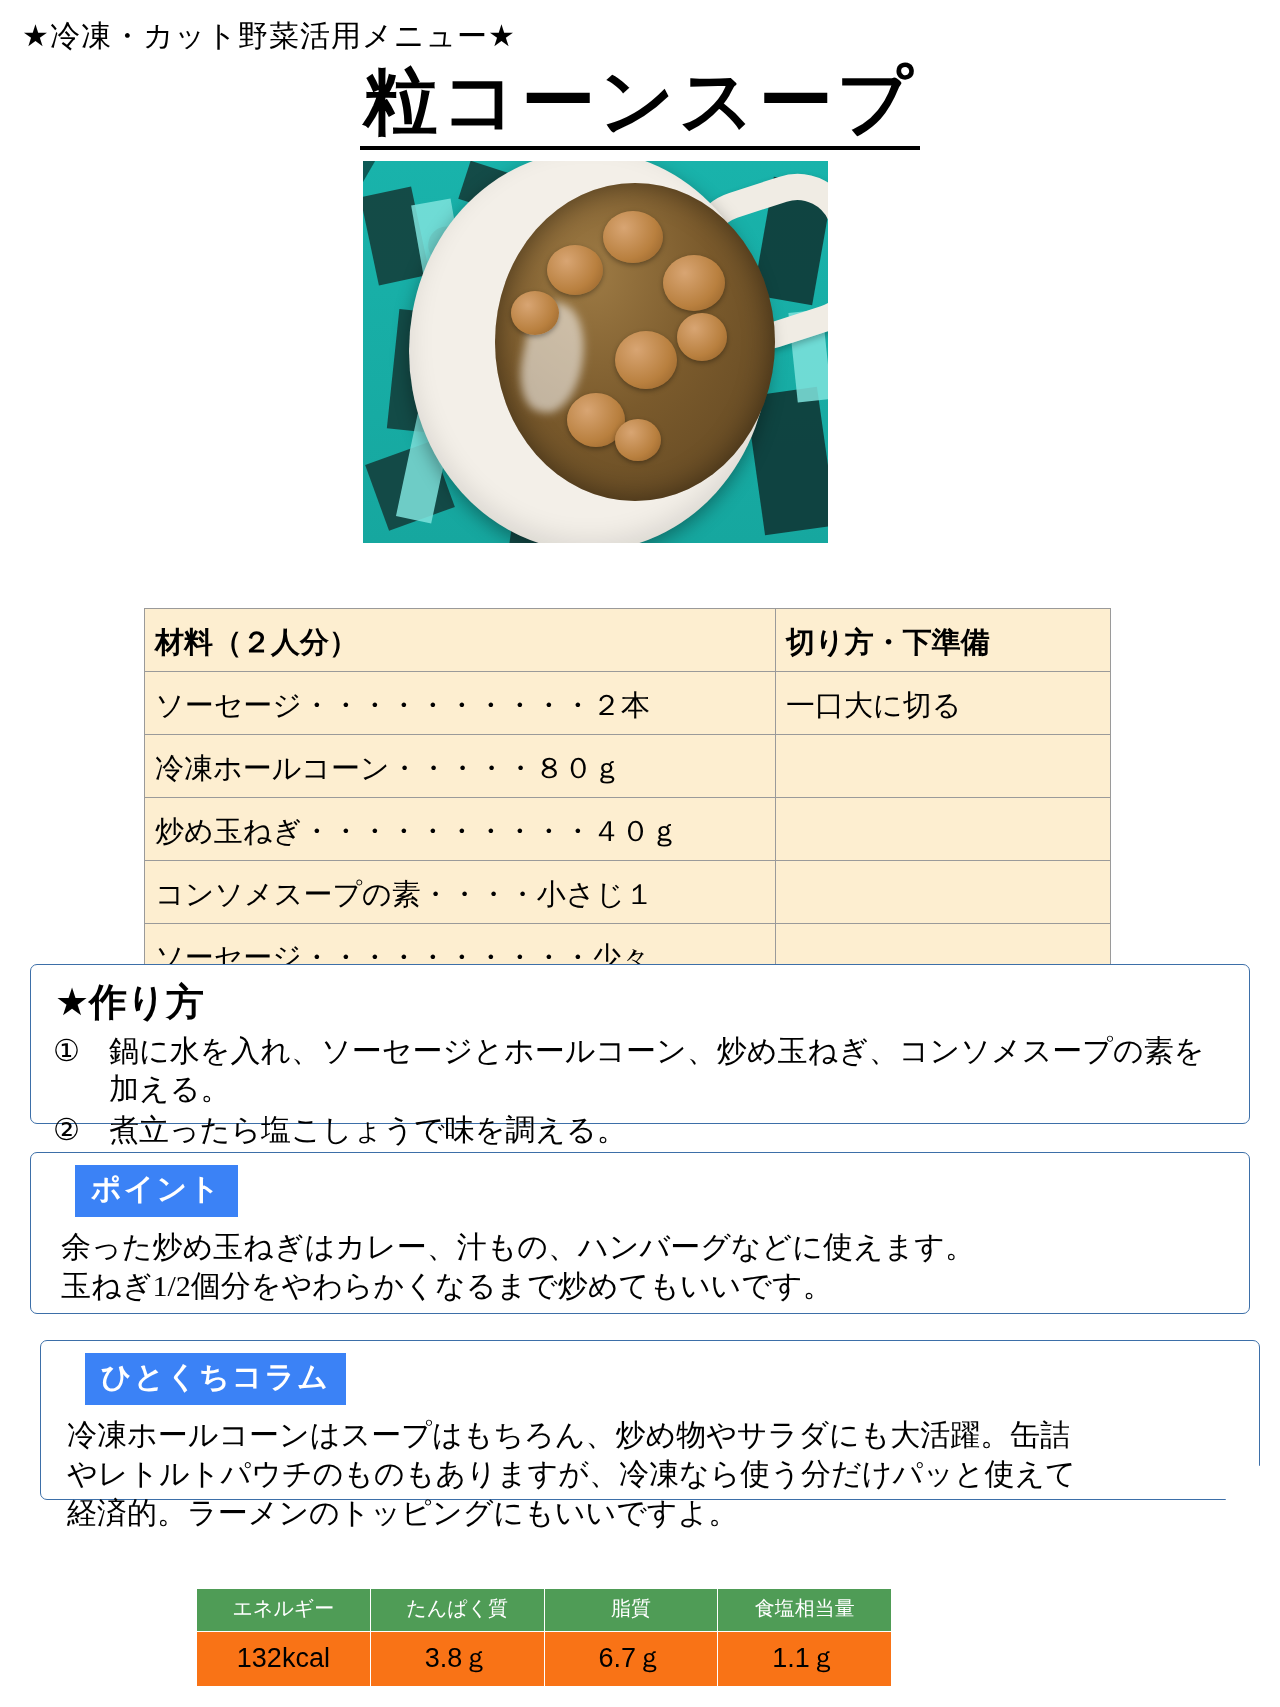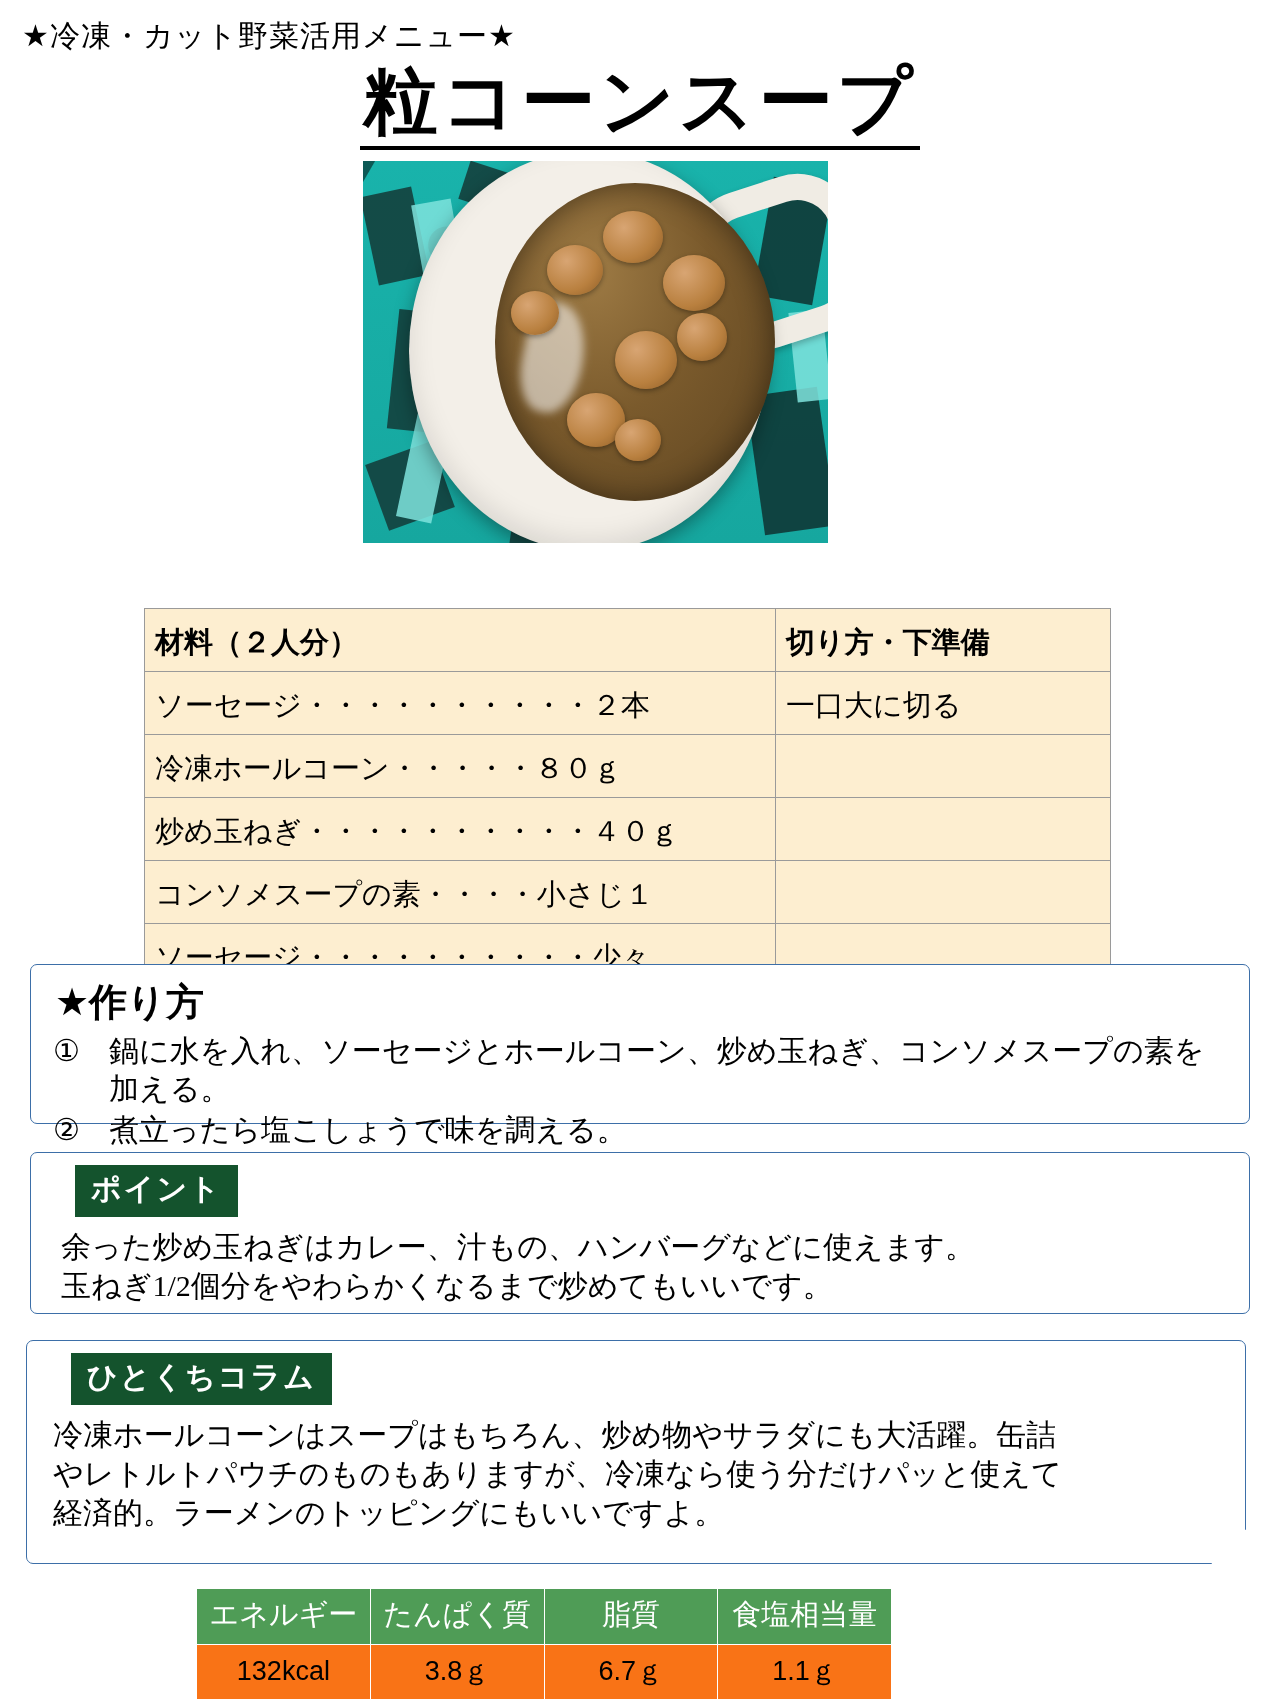--- a/index.html
+++ b/index.html
@@ -174,40 +174,40 @@
   
   .box {
     position: absolute;
     border: 1px solid #3d6fa8;
     border-radius: 7px;
     background: #ffffff;
     box-sizing: border-box;
   }
   .box-method { left: 30px; top: 964px; width: 1220px; height: 160px; padding: 10px 16px; }
   .box-point  { left: 30px; top: 1152px; width: 1220px; height: 162px; padding: 0; }
-  .box-column { left: 26px; top: 1340px; width: 1220px; height: 224px; padding: 0; }
+  .box-column { left: 40px; top: 1340px; width: 1220px; height: 160px; padding: 0; }
 
   .method-title {
     font-size: 38px;
     font-weight: bold;
     margin: 2px 0 4px 8px;
   }
   .method-list { margin: 0; padding: 0; list-style: none; }
   .method-item {
     display: flex;
     font-size: 30px;
     line-height: 1.28;
     margin-bottom: 2px;
   }
   .method-num { width: 56px; flex: none; padding-left: 6px; }
   .method-text { flex: 1; }
 
   .tag {
     display: inline-block;
-    background: #14532d;
+    background: #3b82f6;
     color: #ffffff;
     font-size: 30px;
     font-weight: bold;
     padding: 4px 16px 7px 16px;
     letter-spacing: 2px;
   }
   .tag-wrap { padding: 12px 0 0 44px; }
   .box-body {
     font-size: 30px;
     line-height: 1.30;
@@ -233,21 +233,21 @@
     position: absolute;
     left: 196px;
     top: 1588px;
     width: 696px;
     border-collapse: collapse;
     table-layout: fixed;
   }
   .nutri-table th {
     background: #4f9c56;
     color: #ffffff;
-    font-size: 29px;
+    font-size: 20px;
     font-weight: normal;
     padding: 6px 4px 9px 4px;
     border: 1px solid #ffffff;
     text-align: center;
   }
   .nutri-table td {
     background: #f97316;
     font-size: 27px;
     padding: 8px 4px 10px 4px;
     border: 1px solid #ffffff;

